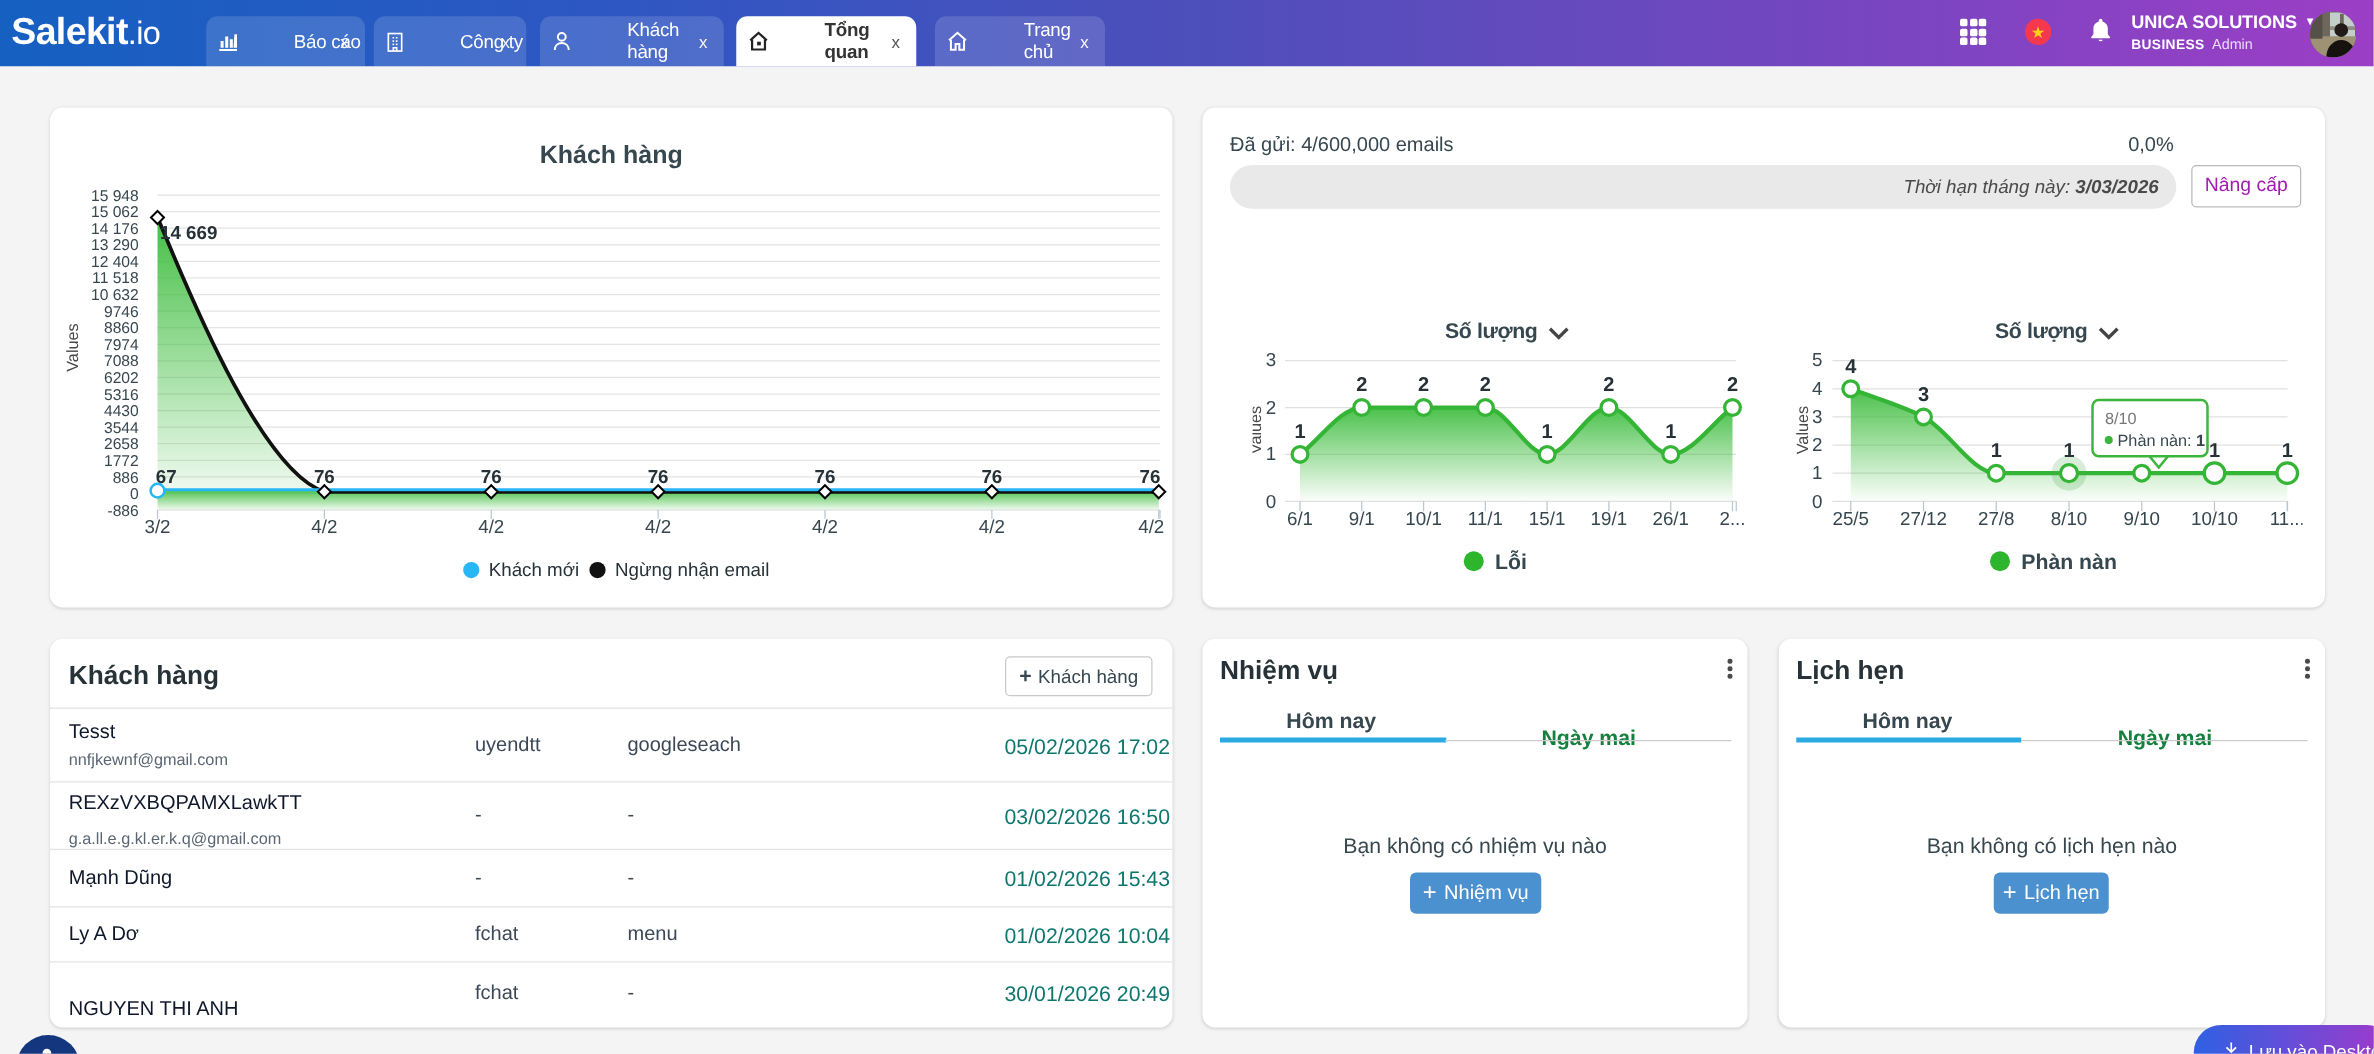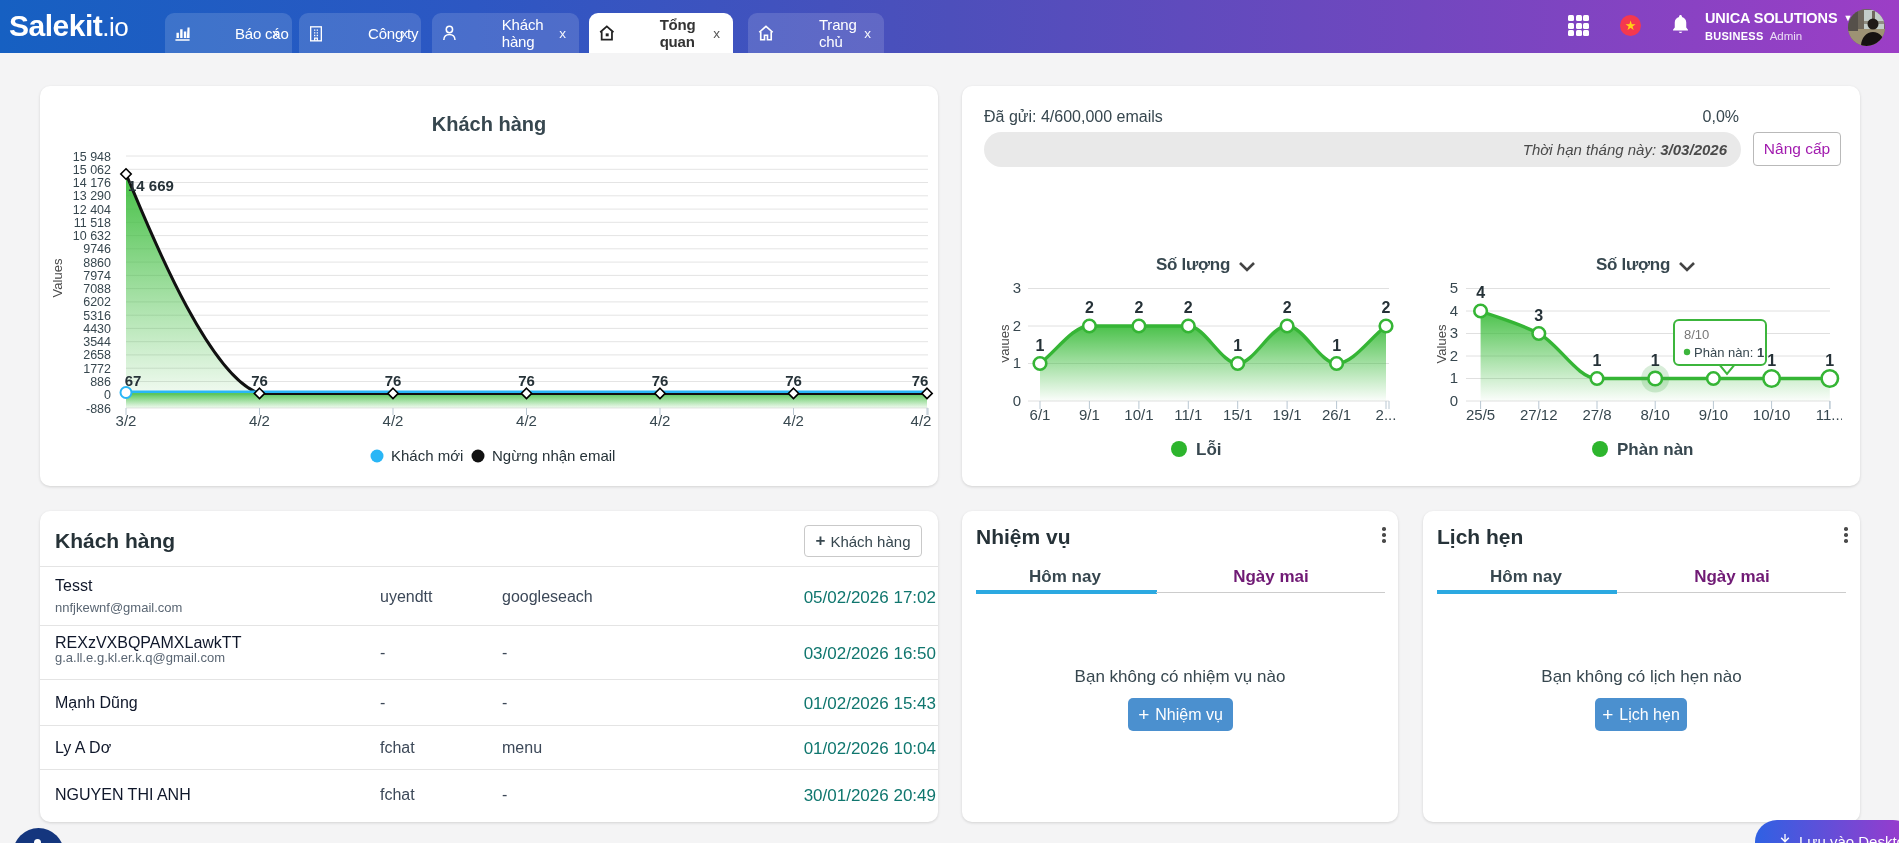--- a/index.html
+++ b/index.html
@@ -54,21 +54,21 @@
 .tline { position:absolute; left:0; width:898px; height:1px; background:#e4e4e4; }
 .tname { position:absolute; left:15px; font-size:16px; color:#0f172a; }
 .tmail { position:absolute; left:15px; font-size:13px; color:#5a6673; }
 .tc2 { position:absolute; left:340px; font-size:16px; color:#3c4858; }
 .tc3 { position:absolute; left:462px; font-size:16px; color:#3c4858; }
 .tdt { position:absolute; right:2px; font-size:17px; color:#0f766e; }
 
 .kebab { position:absolute; width:4px; }
 .kebab i { display:block; width:3.6px; height:3.6px; border-radius:50%; background:#4a4a4a; margin-bottom:2.6px; }
 .tabtxt { position:absolute; top:56px; font-size:17px; font-weight:bold; color:#37474f; width:180px; text-align:center; }
-.tabtxt.gray { color:#701a75; font-weight:bold; }
+.tabtxt.gray { color:#15803d; font-weight:bold;margin-top:14px; }
 .ul-blue { position:absolute; top:79px; height:4px; background:#2ba9e1; }
 .ul-gray { position:absolute; top:81px; height:1px; background:#ccc; }
 .empty { position:absolute; top:156px; width:100%; text-align:center; font-size:17px; color:#37474f; }
 .bbtn { position:absolute; top:187px; height:33px; background:#4b90cf; border-radius:5px; color:#fff;
   font-size:16px; display:flex; align-items:center; justify-content:center; }
 .bbtn b { font-size:19px; font-weight:normal; margin-right:6px; }
 
 #fab { position:absolute; left:13px; top:828px; width:51px; height:51px; border-radius:50%; background:#14367e; }
 #fab i { position:absolute; left:21px; top:11px; width:7px; height:7px; border-radius:50%; background:#fff; }
 #savebtn { position:absolute; left:1755px; top:820px; width:160px; height:44px; border-radius:22px;
@@ -421,36 +421,36 @@
   <div class="ctitle" style="left:15px;top:18px;">Khách hàng</div>
   <div id="tb-btn"><b>+</b>Khách hàng</div>
   <div class="tline" style="top:55px;"></div>
   <div class="tname" style="top:66px;">Tesst</div>
   <div class="tmail" style="top:89px;">nnfjkewnf@gmail.com</div>
   <div class="tc2" style="top:77px;">uyendtt</div>
   <div class="tc3" style="top:77px;">googleseach</div>
   <div class="tdt" style="top:77px;">05/02/2026 17:02</div>
   <div class="tline" style="top:114px;"></div>
   <div class="tname" style="top:123px;">REXzVXBQPAMXLawkTT</div>
-  <div class="tmail" style="top:139px;">g.a.ll.e.g.kl.er.k.q@gmail.com</div>
+  <div class="tmail" style="top:152px;">g.a.ll.e.g.kl.er.k.q@gmail.com</div>
   <div class="tc2" style="top:133px;">-</div>
   <div class="tc3" style="top:133px;">-</div>
   <div class="tdt" style="top:133px;">03/02/2026 16:50</div>
   <div class="tline" style="top:168px;"></div>
   <div class="tname" style="top:183px;">Mạnh Dũng</div>
   <div class="tc2" style="top:183px;">-</div>
   <div class="tc3" style="top:183px;">-</div>
   <div class="tdt" style="top:183px;">01/02/2026 15:43</div>
   <div class="tline" style="top:214px;"></div>
   <div class="tname" style="top:228px;">Ly A Dơ</div>
   <div class="tc2" style="top:228px;">fchat</div>
   <div class="tc3" style="top:228px;">menu</div>
   <div class="tdt" style="top:228px;">01/02/2026 10:04</div>
   <div class="tline" style="top:258px;"></div>
-  <div class="tname" style="top:275px;text-align:right;">NGUYEN THI ANH</div>
+  <div class="tname" style="top:288px;text-align:right;">NGUYEN THI ANH</div>
   <div class="tc2" style="top:275px;">fchat</div>
   <div class="tc3" style="top:275px;">-</div>
   <div class="tdt" style="top:275px;">30/01/2026 20:49</div>
 </div>
 
 <div class="card" id="card-nv">
   <div class="ctitle" style="left:14px;top:14px;">Nhiệm vụ</div>
   <div class="kebab" style="left:420px;top:16px;">
       <i></i>
       <i></i>

